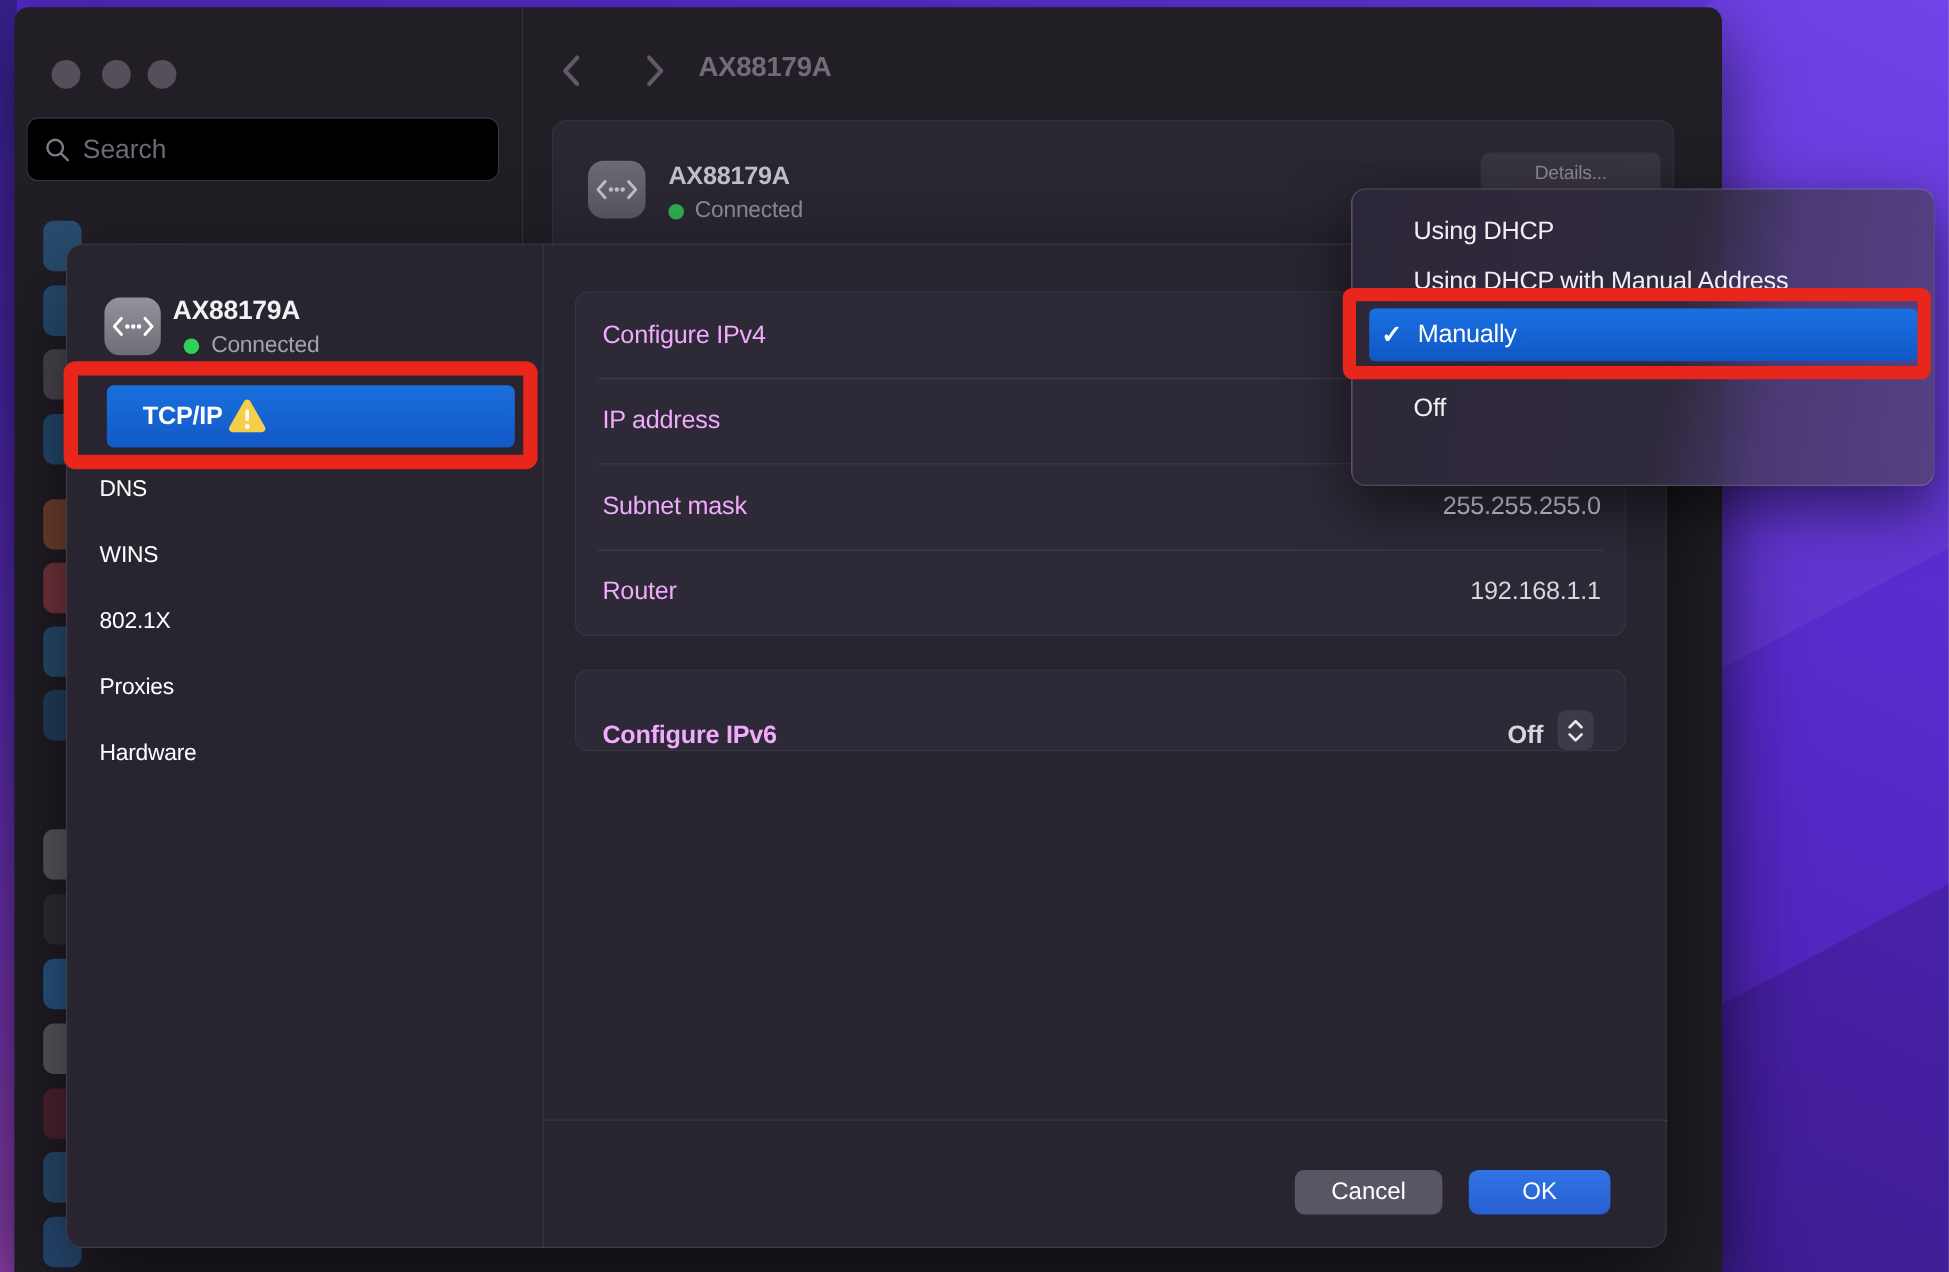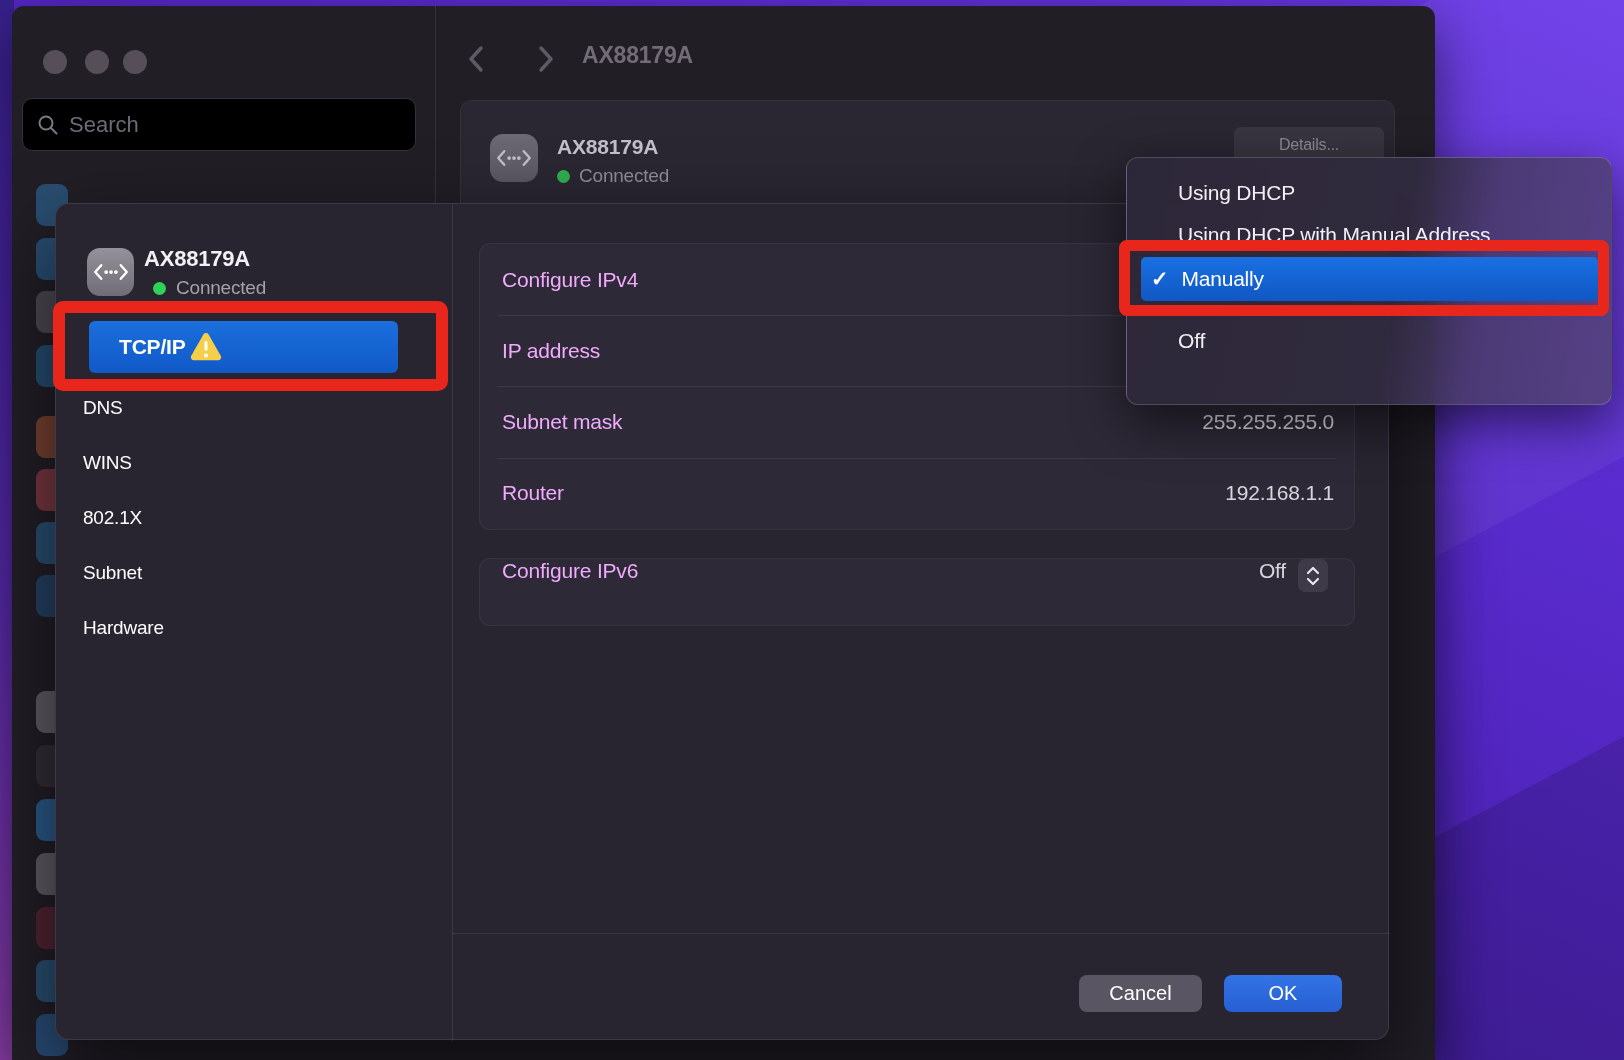--- a/index.html
+++ b/index.html
@@ -77,39 +77,39 @@
   .dlg-eth-icon {
     position:absolute; left:31px; top:44px; width:47px; height:48px; border-radius:13px;
     background:linear-gradient(180deg,#94919a 0%,#716d78 100%);
     display:flex; align-items:center; justify-content:center;
   }
   .dlg-dev-name { position:absolute; left:88px; top:42px; font-size:22px; font-weight:bold; color:#f2f1f4; }
   .dlg-dev-status { position:absolute; left:97px; top:73px; display:flex; align-items:center; gap:10px; }
   .dlg-dev-status span { font-size:19px; color:#a5a1ab; }
 
   .tcpip-row {
-    position:absolute; left:33px; top:117px; width:309px; height:52px;
+    position:absolute; left:33px; top:117px; width:340px; height:52px;
     background:linear-gradient(180deg,#1a6fdd,#1159c7); border-radius:6px;
     display:flex; align-items:center; padding-left:30px; gap:4px;
   }
   .tcpip-row span { font-size:21px; font-weight:bold; color:#ffffff; }
 
   .dlg-items { position:absolute; left:0; top:176px; width:396px; }
   .dlg-item { height:55px; display:flex; align-items:center; padding-left:27px;
     font-size:19px; color:#ffffff; }
 
   .card { position:absolute; left:423px; width:876px;
     background:#2d2937; border:1px solid rgba(255,255,255,0.05); border-radius:11px; }
   .card-ipv4 { top:39px; height:287px; }
   .card-ipv6 { top:354px; height:68px; }
   .form-row { height:71.2px; display:flex; align-items:center; padding:0 20px 0 22px; position:relative; }
   .form-row + .form-row::before { content:""; position:absolute; left:18px; right:18px; top:0; height:1px; background:rgba(255,255,255,0.08); }
   .form-label { font-size:21px; color:#f0abfc; }
   .form-value { margin-left:auto; font-size:21px; color:#d8d5dc; }
-  .ipv6-row { height:66px; display:flex; align-items:flex-start; padding:0 26px 0 22px; }
+  .ipv6-row { height:66px; display:flex; align-items:flex-end; padding:0 26px 0 22px;font-weight:bold; }
   .stepper { margin-left:12px; width:30px; height:33px; background:#3e3a48; border-radius:7px;
     display:flex; align-items:center; justify-content:center; }
 
   .footer-divider { position:absolute; left:396px; top:729px; width:938px; height:1px; background:rgba(255,255,255,0.09); }
   .btn { position:absolute; top:771px; height:37px; border-radius:8px; border:none;
     font:20px "Liberation Sans",sans-serif; color:#fff;
     display:flex; align-items:center; justify-content:center; }
   .btn-cancel { left:1023px; width:123px; background:#5a5563; }
   .btn-ok { left:1168px; width:118px; background:linear-gradient(180deg,#3273e6,#2760d2); }
 
@@ -231,21 +231,21 @@
       <path d="M10.1 1.8 L1.2 17.4 a2.2 2.2 0 0 0 1.9 3.3 h17.8 a2.2 2.2 0 0 0 1.9 -3.3 L13.9 1.8 a2.2 2.2 0 0 0 -3.8 0 Z" fill="#f6cf4a"></path>
       <rect x="10.9" y="6.6" width="2.2" height="7.2" rx="1.1" fill="#ffffff"></rect>
       <circle cx="12" cy="17.2" r="1.5" fill="#ffffff"></circle>
     </svg>
   </div>
 
   <div class="dlg-items">
     <div class="dlg-item">DNS</div>
     <div class="dlg-item">WINS</div>
     <div class="dlg-item">802.1X</div>
-    <div class="dlg-item">Subnet</div>
+    <div class="dlg-item">Proxies</div>
     <div class="dlg-item">Hardware</div>
   </div>
 
   <div class="card card-ipv4">
     <div class="form-row">
       <span class="form-label">Configure IPv4</span>
       <span class="form-value"></span>
     </div>
     <div class="form-row">
       <span class="form-label">IP address</span>

